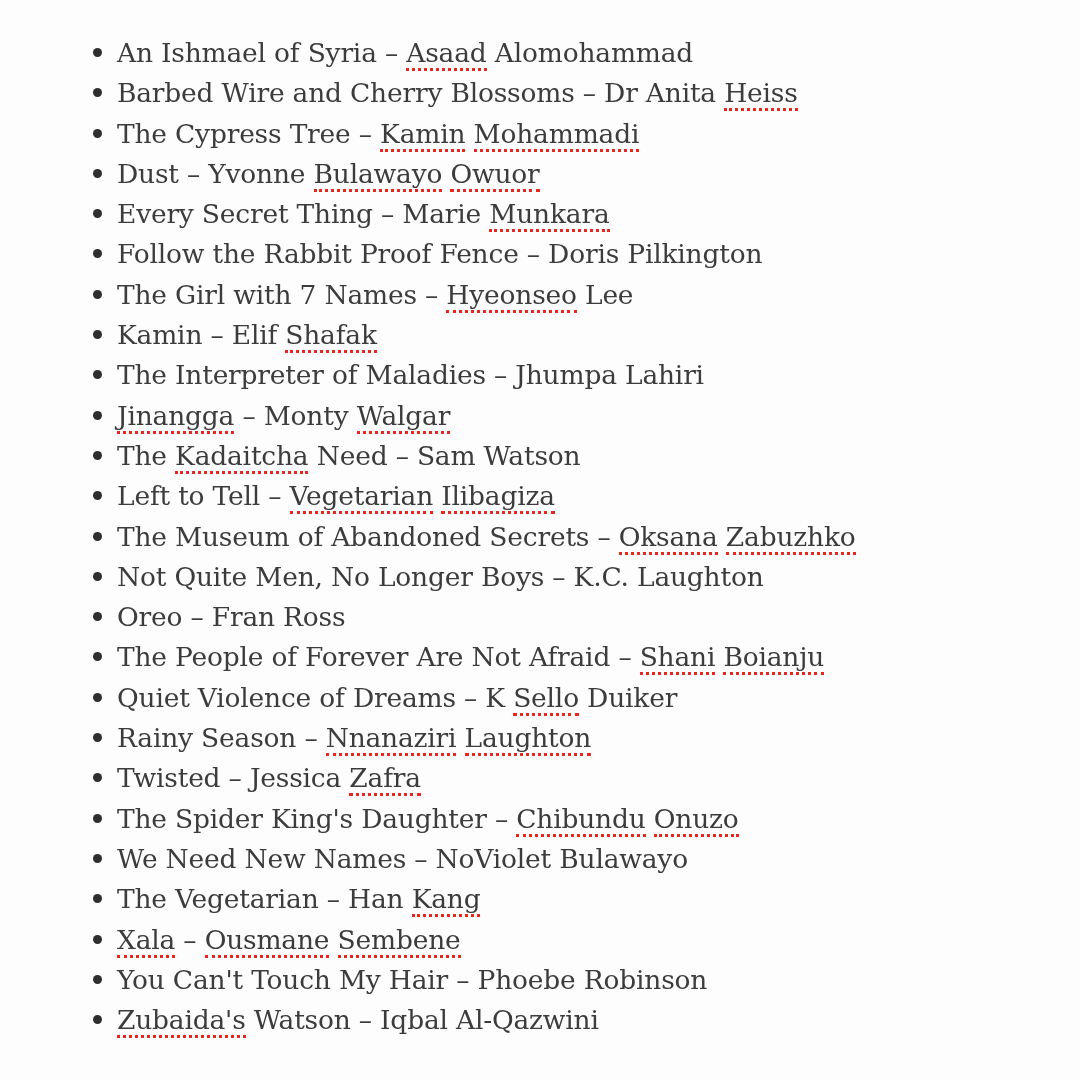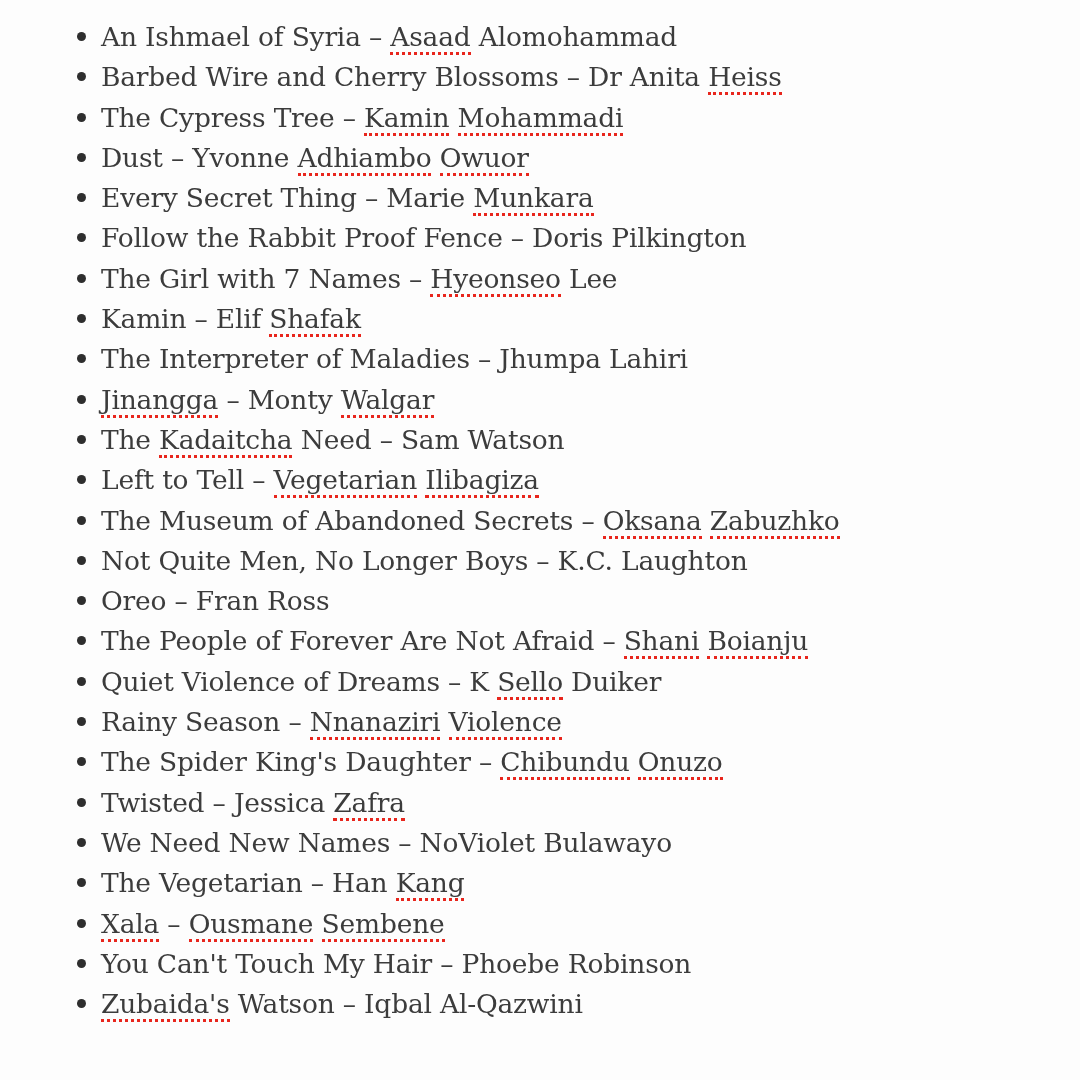--- a/index.html
+++ b/index.html
@@ -14,21 +14,21 @@
   }
   body {
     width: 1080px;
     height: 1080px;
     background: var(--bg);
     font-family: "DejaVu Serif", "Liberation Serif", serif;
     color: var(--text-color);
     overflow: hidden;
   }
   ul.book-list {
-    margin: 0;
+    margin: 16px;
     padding: 17px 0 0 101px;
     list-style: none;
   }
   ul.book-list li {
     position: relative;
     font-size: 26.5px;
     line-height: 40.3px;
     letter-spacing: -0.2px;
     white-space: nowrap;
   }
@@ -47,36 +47,36 @@
   }
 </style>
 </head>
 <body>
 
 <main>
   <ul class="book-list">
       <li><span class="bullet"></span><span>An Ishmael of Syria – </span><span class="misspell">Asaad</span><span> Alomohammad</span></li>
       <li><span class="bullet"></span><span>Barbed Wire and Cherry Blossoms – Dr Anita </span><span class="misspell">Heiss</span></li>
       <li><span class="bullet"></span><span>The Cypress Tree – </span><span class="misspell">Kamin</span><span> </span><span class="misspell">Mohammadi</span></li>
-      <li><span class="bullet"></span><span>Dust – Yvonne </span><span class="misspell">Adhiambo</span><span> </span><span class="misspell">Owuor</span></li>
+      <li><span class="bullet"></span><span>Dust – Yvonne </span><span class="misspell">Bulawayo</span><span> </span><span class="misspell">Owuor</span></li>
       <li><span class="bullet"></span><span>Every Secret Thing – Marie </span><span class="misspell">Munkara</span></li>
       <li><span class="bullet"></span><span>Follow the Rabbit Proof Fence – Doris Pilkington</span></li>
       <li><span class="bullet"></span><span>The Girl with 7 Names – </span><span class="misspell">Hyeonseo</span><span> Lee</span></li>
       <li><span class="bullet"></span><span>Kamin – Elif </span><span class="misspell">Shafak</span></li>
       <li><span class="bullet"></span><span>The Interpreter of Maladies – Jhumpa Lahiri</span></li>
       <li><span class="bullet"></span><span class="misspell">Jinangga</span><span> – Monty </span><span class="misspell">Walgar</span></li>
       <li><span class="bullet"></span><span>The </span><span class="misspell">Kadaitcha</span><span> Need – Sam Watson</span></li>
       <li><span class="bullet"></span><span>Left to Tell – </span><span class="misspell">Vegetarian</span><span> </span><span class="misspell">Ilibagiza</span></li>
       <li><span class="bullet"></span><span>The Museum of Abandoned Secrets – </span><span class="misspell">Oksana</span><span> </span><span class="misspell">Zabuzhko</span></li>
       <li><span class="bullet"></span><span>Not Quite Men, No Longer Boys – K.C. Laughton</span></li>
       <li><span class="bullet"></span><span>Oreo – Fran Ross</span></li>
       <li><span class="bullet"></span><span>The People of Forever Are Not Afraid – </span><span class="misspell">Shani</span><span> </span><span class="misspell">Boianju</span></li>
       <li><span class="bullet"></span><span>Quiet Violence of Dreams – K </span><span class="misspell">Sello</span><span> Duiker</span></li>
-      <li><span class="bullet"></span><span>Rainy Season – </span><span class="misspell">Nnanaziri</span><span> </span><span class="misspell">Violence</span></li>
+      <li><span class="bullet"></span><span>Rainy Season – </span><span class="misspell">Nnanaziri</span><span> </span><span class="misspell">Laughton</span></li>
+      <li><span class="bullet"></span><span>Twisted – Jessica </span><span class="misspell">Zafra</span></li>
       <li><span class="bullet"></span><span>The Spider King's Daughter – </span><span class="misspell">Chibundu</span><span> </span><span class="misspell">Onuzo</span></li>
-      <li><span class="bullet"></span><span>Twisted – Jessica </span><span class="misspell">Zafra</span></li>
       <li><span class="bullet"></span><span>We Need New Names – NoViolet Bulawayo</span></li>
       <li><span class="bullet"></span><span>The Vegetarian – Han </span><span class="misspell">Kang</span></li>
       <li><span class="bullet"></span><span class="misspell">Xala</span><span> – </span><span class="misspell">Ousmane</span><span> </span><span class="misspell">Sembene</span></li>
       <li><span class="bullet"></span><span>You Can't Touch My Hair – Phoebe Robinson</span></li>
       <li><span class="bullet"></span><span class="misspell">Zubaida's</span><span> Watson – Iqbal Al-Qazwini</span></li>
     </ul>
 </main>
 
 </body></html>

